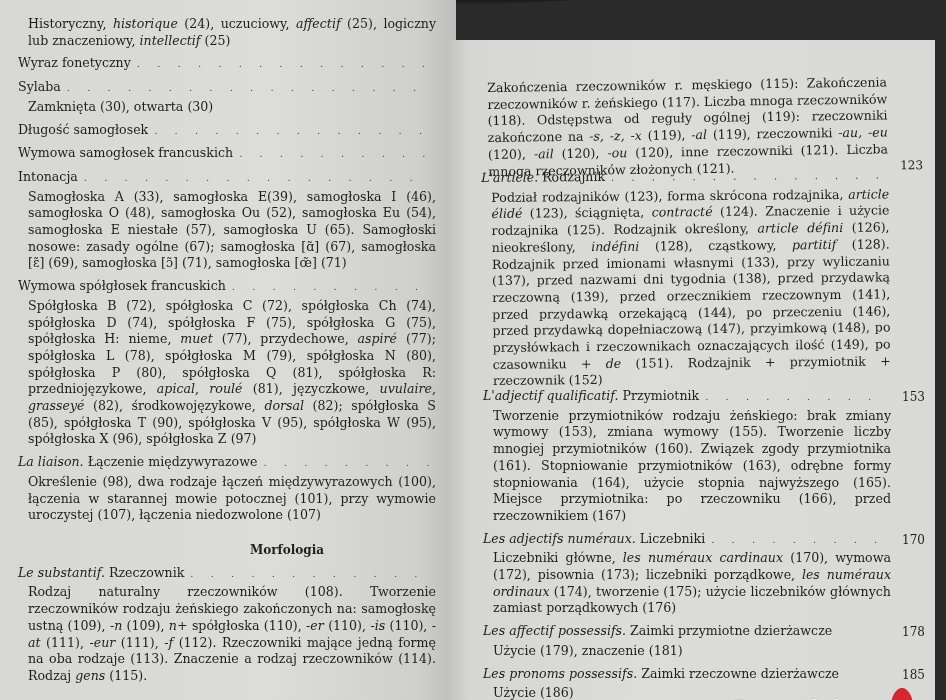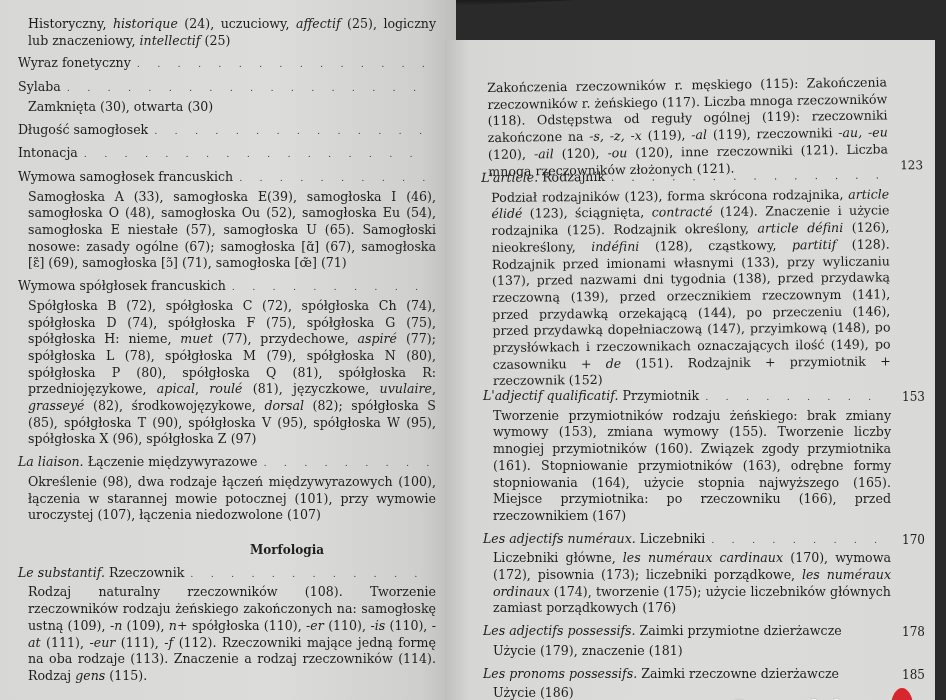--- a/index.html
+++ b/index.html
@@ -54,28 +54,28 @@
     </div>
     <div class="entry sub">
       <span class="title">Zamknięta (30), otwarta (30)</span>
     </div>
     <div class="entry">
       <span class="title">Długość samogłosek</span>
         <span class="dots"></span>
       <span class="pg" style="bottom:-17px">31</span>
     </div>
     <div class="entry">
+      <span class="title">Wymowa samogłosek francuskich</span>
+        <span class="dots"></span>
+      <span class="pg" style="bottom:-17px">33</span>
+    </div>
+    <div class="entry">
       <span class="title">Intonacja</span>
         <span class="dots"></span>
       <span class="pg" style="bottom:-17px">32</span>
-    </div>
-    <div class="entry">
-      <span class="title">Wymowa samogłosek francuskich</span>
-        <span class="dots"></span>
-      <span class="pg" style="bottom:-17px">33</span>
     </div>
     <div class="sub">Samogłoska A (33), samogłoska E(39), samogłoska I (46), samogłoska O (48), samogłoska Ou (52), samogłoska Eu (54), samogłoska E niestałe (57), samogłoska U (65). Samogłoski nosowe: zasady ogólne (67); samogłoska [ɑ̃] (67), samogłoska [ɛ̃] (69), samogłoska [ɔ̃] (71), samogłoska [œ̃] (71)</div>
 
     <div class="entry">
       <span class="title">Wymowa spółgłosek francuskich</span>
         <span class="dots"></span>
       <span class="pg">72</span>
     </div>
     <div class="sub">Spółgłoska B (72), spółgłoska C (72), spółgłoska Ch (74), spółgłoska D (74), spółgłoska F (75), spółgłoska G (75), spółgłoska H: nieme, <span class="it">muet</span> (77), przydechowe, <span class="it">aspiré</span> (77); spółgłoska L (78), spółgłoska M (79), spółgłoska N (80), spółgłoska P (80), spółgłoska Q (81), spółgłoska R: przedniojęzykowe, <span class="it">apical</span>, <span class="it">roulé</span> (81), języczkowe, <span class="it">uvulaire</span>, <span class="it">grasseyé</span> (82), środkowojęzykowe, <span class="it">dorsal</span> (82); spółgłoska S (85), spółgłoska T (90), spółgłoska V (95), spółgłoska W (95), spółgłoska X (96), spółgłoska Z (97)</div>
 
@@ -120,21 +120,21 @@
     <div class="sub">Tworzenie przymiotników rodzaju żeńskiego: brak zmiany wymowy (153), zmiana wymowy (155). Tworzenie liczby mnogiej przymiotników (160). Związek zgody przymiotnika (161). Stopniowanie przymiotników (163), odrębne formy stopniowania (164), użycie stopnia najwyższego (165). Miejsce przymiotnika: po rzeczowniku (166), przed rzeczownikiem (167)</div>
 
     <div class="entry">
       <span class="title"><span class="it">Les adjectifs numéraux.</span><span> Liczebniki</span></span>
         <span class="dots"></span>
       <span class="pg">170</span>
     </div>
     <div class="sub">Liczebniki główne, <span class="it">les numéraux cardinaux</span> (170), wymowa (172), pisownia (173); liczebniki porządkowe, <span class="it">les numéraux ordinaux</span> (174), tworzenie (175); użycie liczebników głównych zamiast porządkowych (176)</div>
 
     <div class="entry">
-      <span class="title"><span class="it">Les adjectifs possessifs.</span><span> Zaimki przymiotne dzierżawcze</span></span>
+      <span class="title"><span class="it">Les affectif possessifs.</span><span> Zaimki przymiotne dzierżawcze</span></span>
         <span class="dots" style="visibility:hidden"></span>
       <span class="pg">178</span>
     </div>
     <div class="sub">Użycie (179), znaczenie (181)</div>
 
     <div class="entry">
       <span class="title"><span class="it">Les pronoms possessifs.</span><span> Zaimki rzeczowne dzierżawcze</span></span>
         <span class="dots" style="visibility:hidden"></span>
       <span class="pg">185</span>
     </div>

